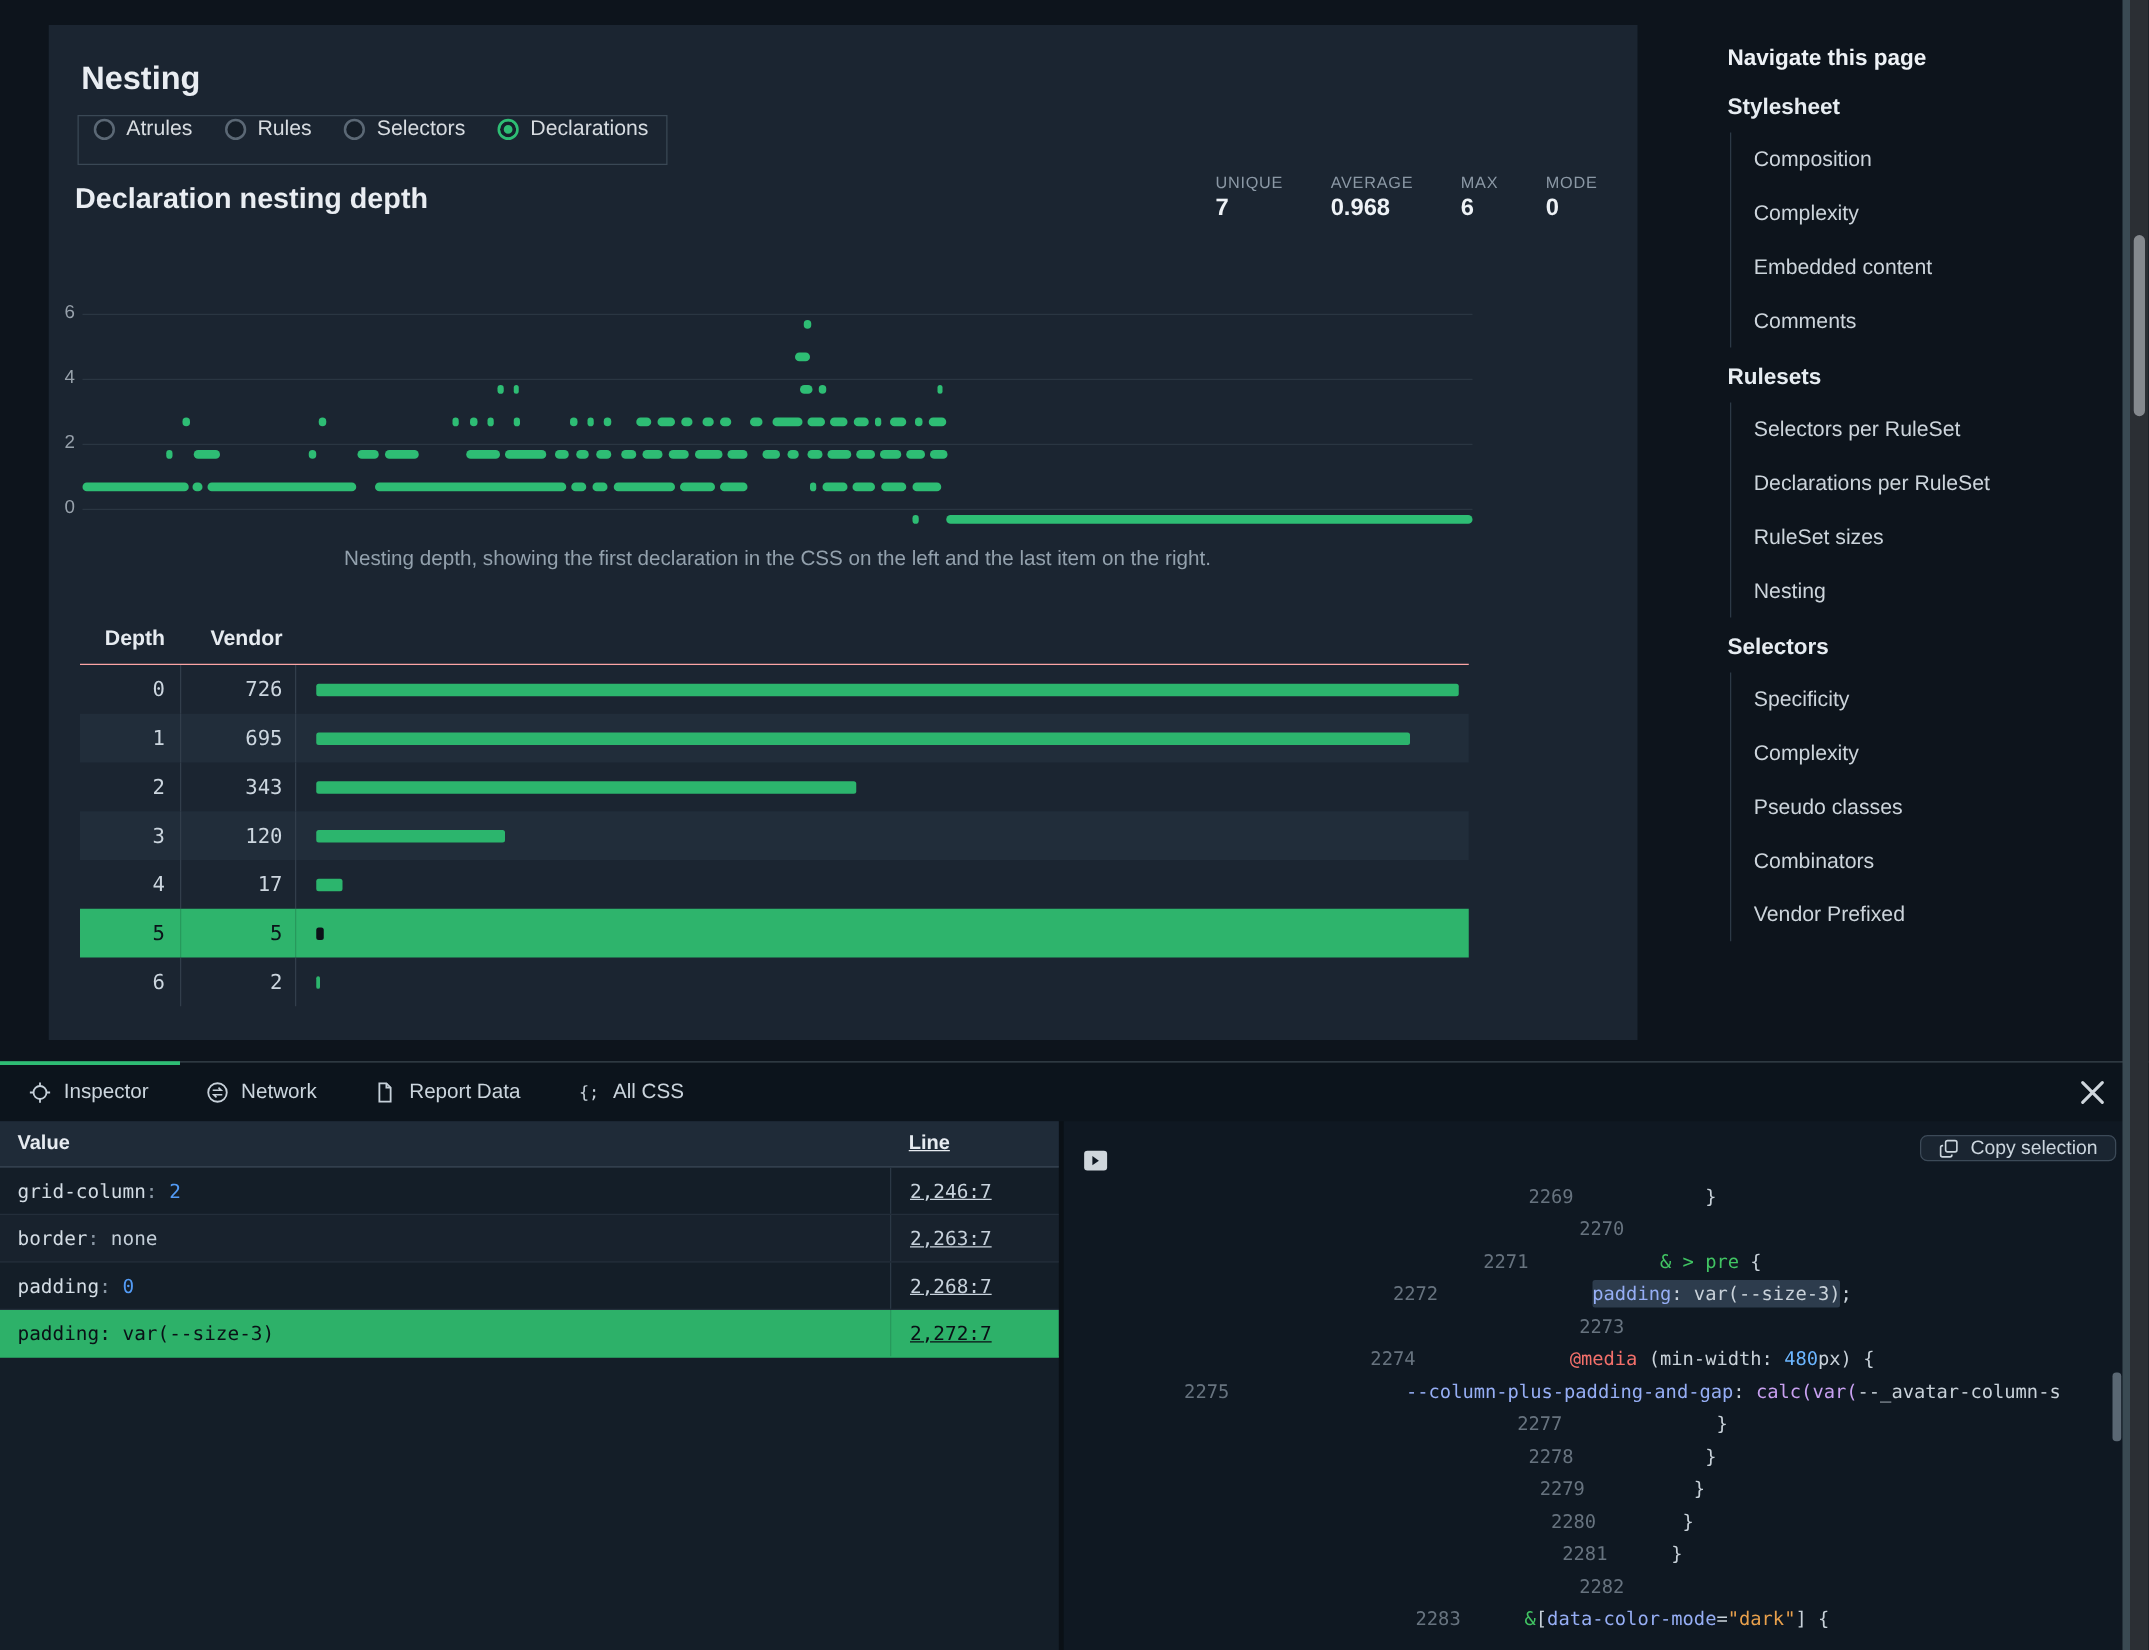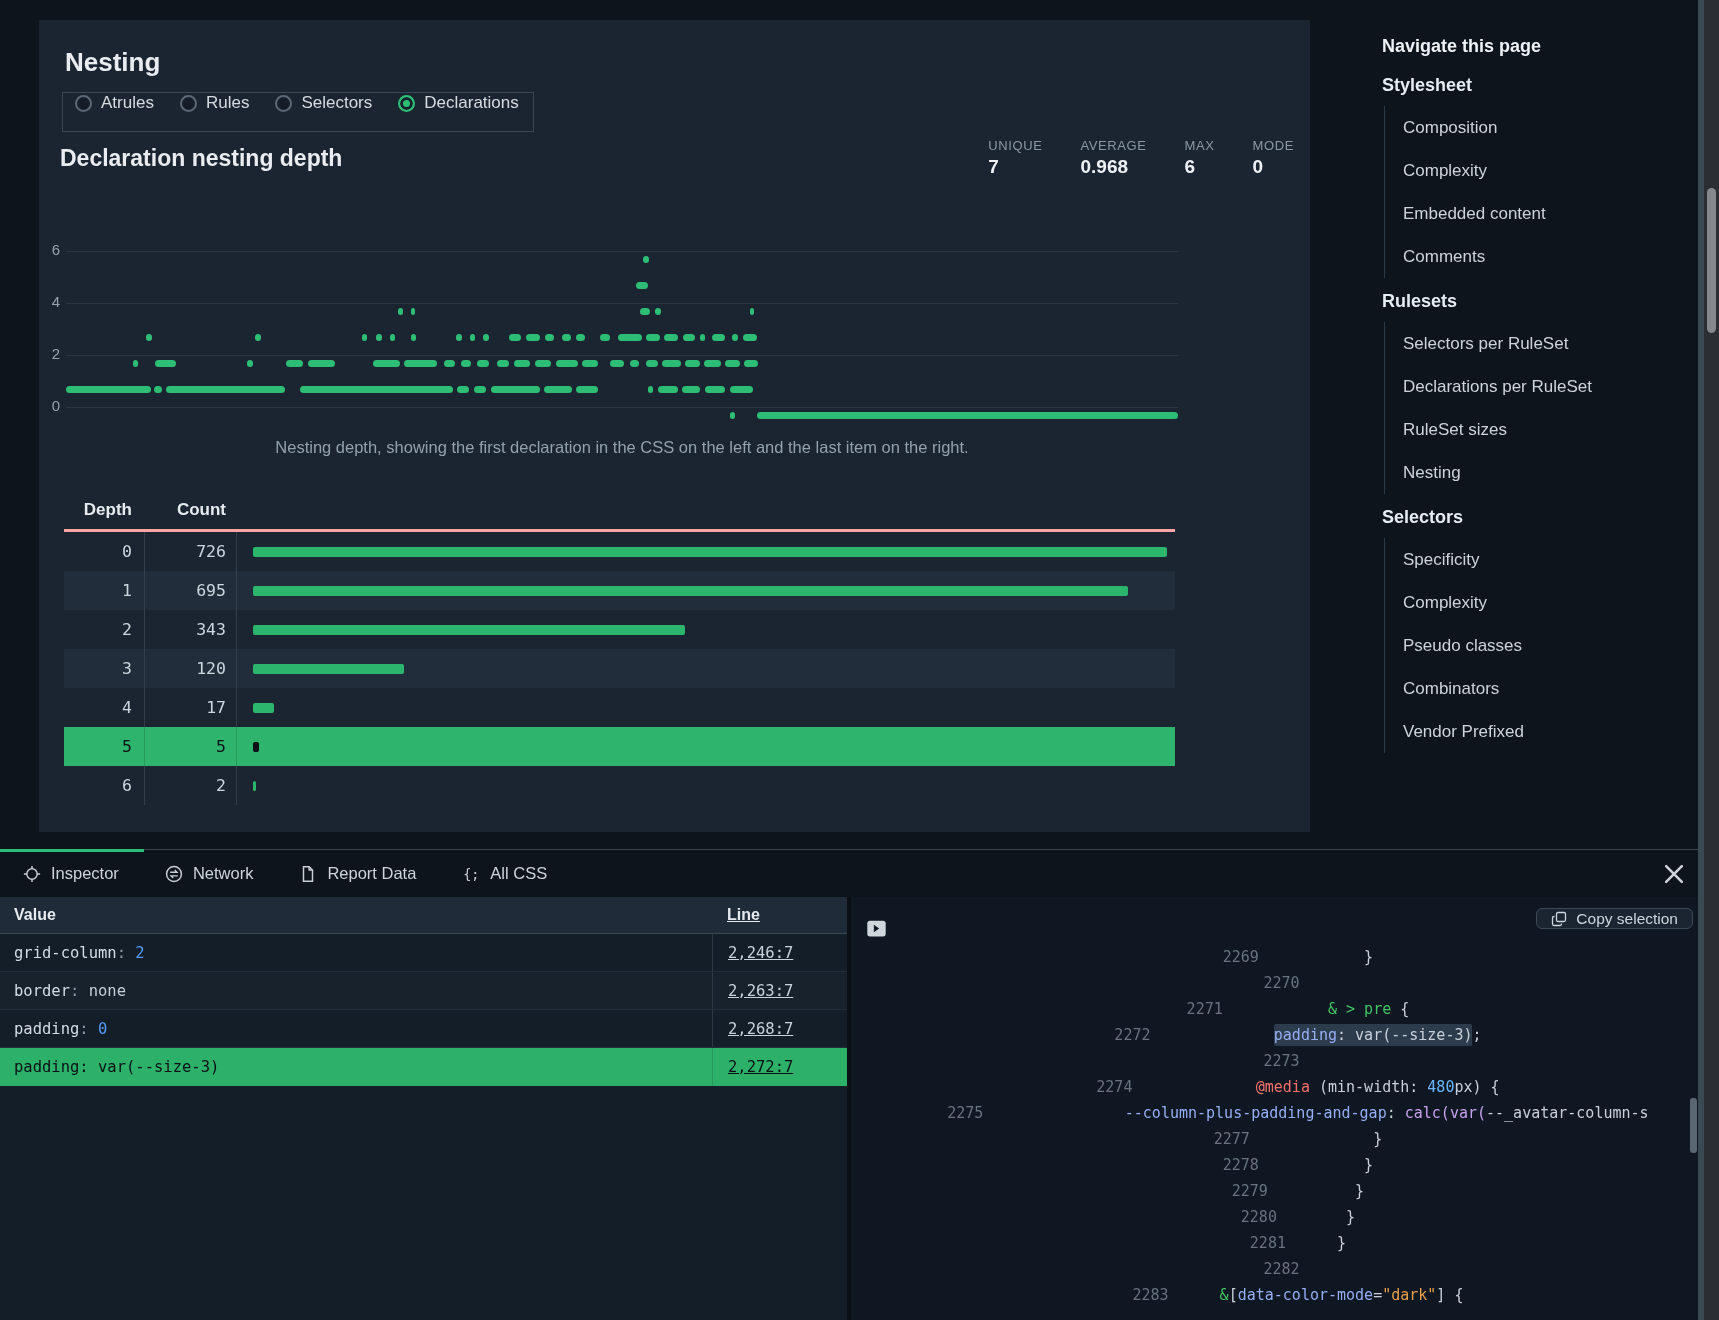--- a/index.html
+++ b/index.html
@@ -9,36 +9,36 @@
   
   #card { position:absolute; left:39px; top:20px; width:1271px; height:812px; background:#1b2531; }
   #main-title { position:absolute; left:26px; top:27px; font-size:26px; font-weight:bold; color:#e9edf2; }
   #radio-box { position:absolute; left:23px; top:72px; width:472px; height:40px; border:1px solid #3a4855; display:flex; align-items:flex-start; gap:26px; padding:0 12px; }
   .radio { display:flex; align-items:center; gap:9px; cursor:pointer; }
   .radio .dot { width:17px; height:17px; border-radius:50%; border:2px solid #5b6875; background:#151e28; }
   .radio .dot.on { border-color:#2ebd74; background:#2ebd74; box-shadow: inset 0 0 0 3px #15212c; }
   .radio .rlabel { font-size:17px; color:#d6dbe0; }
 
   #section-title { position:absolute; left:21px; top:125px; font-size:23px; font-weight:bold; color:#e9edf2; }
-  #stats { position:absolute; right:16px; top:118px; display:flex; gap:38px; }
+  #stats { position:absolute; right:32px; top:118px; display:flex; gap:38px; }
   .stat { display:flex; flex-direction:column; gap:3px; }
   .stat-label { font-size:13px; letter-spacing:0.6px; color:#8b98a5; }
   .stat-value { font-size:19px; font-weight:bold; color:#eef2f6; }
 
   
   #chart { position:absolute; left:27px; top:220px; width:1112px; height:195px; }
   .gridline { position:absolute; left:0; right:0; height:1px; background:#2a3642; }
   .glabel { position:absolute; left:-30px; width:24px; text-align:right; top:-10px; font-size:15px; color:#97a1ab; }
   .dotseg { position:absolute; height:7px; border-radius:4px; background:#2ebd74; }
 
   #caption { position:absolute; left:27px; top:418px; width:1112px; text-align:center; font-size:16.5px; color:#93a1ad; }
 
   
   #depth-table { position:absolute; left:25px; top:470px; width:1111px; }
-  #dt-head { display:flex; height:42px; align-items:center; border-bottom:3px solid #fca5a5; font-weight:bold; font-size:17px; color:#e6ebf0; }
+  #dt-head { display:flex; height:42px; align-items:center; border-bottom:1px solid #fca5a5; font-weight:bold; font-size:17px; color:#e6ebf0; }
   .c1 { width:80px; text-align:right; padding-right:12px; }
   .c2 { width:92px; text-align:right; padding-right:10px; }
   .c3 { flex:1; padding-left:16px; }
   .trow { display:flex; height:39px; align-items:center; }
   .trow:nth-child(even) { background:#212d3a; }
   .trow .c2, .trow .c3 { border-left:1px solid #323e4b; align-self:stretch; display:flex; align-items:center; }
   .trow .c2 { justify-content:flex-end; }
   .trow .num { font-family:"DejaVu Sans Mono", monospace; font-size:16.5px; color:#ccd6df; }
   .bar { height:10px; border-radius:2px; background:#2cb56d; }
   .trow.hl { background:#2eb46c; }
@@ -227,21 +227,21 @@
       <div class="dotseg" style="left: 51.6%; width: 0.9%; top: 67.5px;"></div>
       <div class="dotseg" style="left: 53%; width: 0.5%; top: 67.5px;"></div>
       <div class="dotseg" style="left: 61.5%; width: 0.4%; top: 67.5px;"></div>
       <div class="dotseg" style="left: 51.3%; width: 1%; top: 41.5px;"></div>
       <div class="dotseg" style="left: 51.9%; width: 0.5%; top: 15.5px;"></div>
     </div>
   <div id="caption">Nesting depth, showing the first declaration in the CSS on the left and the last item on the right.</div>
   <div id="depth-table">
     <div id="dt-head">
       <div class="c1">Depth</div>
-      <div class="c2">Count</div>
+      <div class="c2">Vendor</div>
       <div class="c3"></div>
     </div>
     <div id="dt-rows">
         <div class="trow">
           <div class="c1 num">0</div>
           <div class="c2">
             <span class="num">726</span>
           </div>
           <div class="c3">
             <div class="bar" style="width: 914px;"></div>

